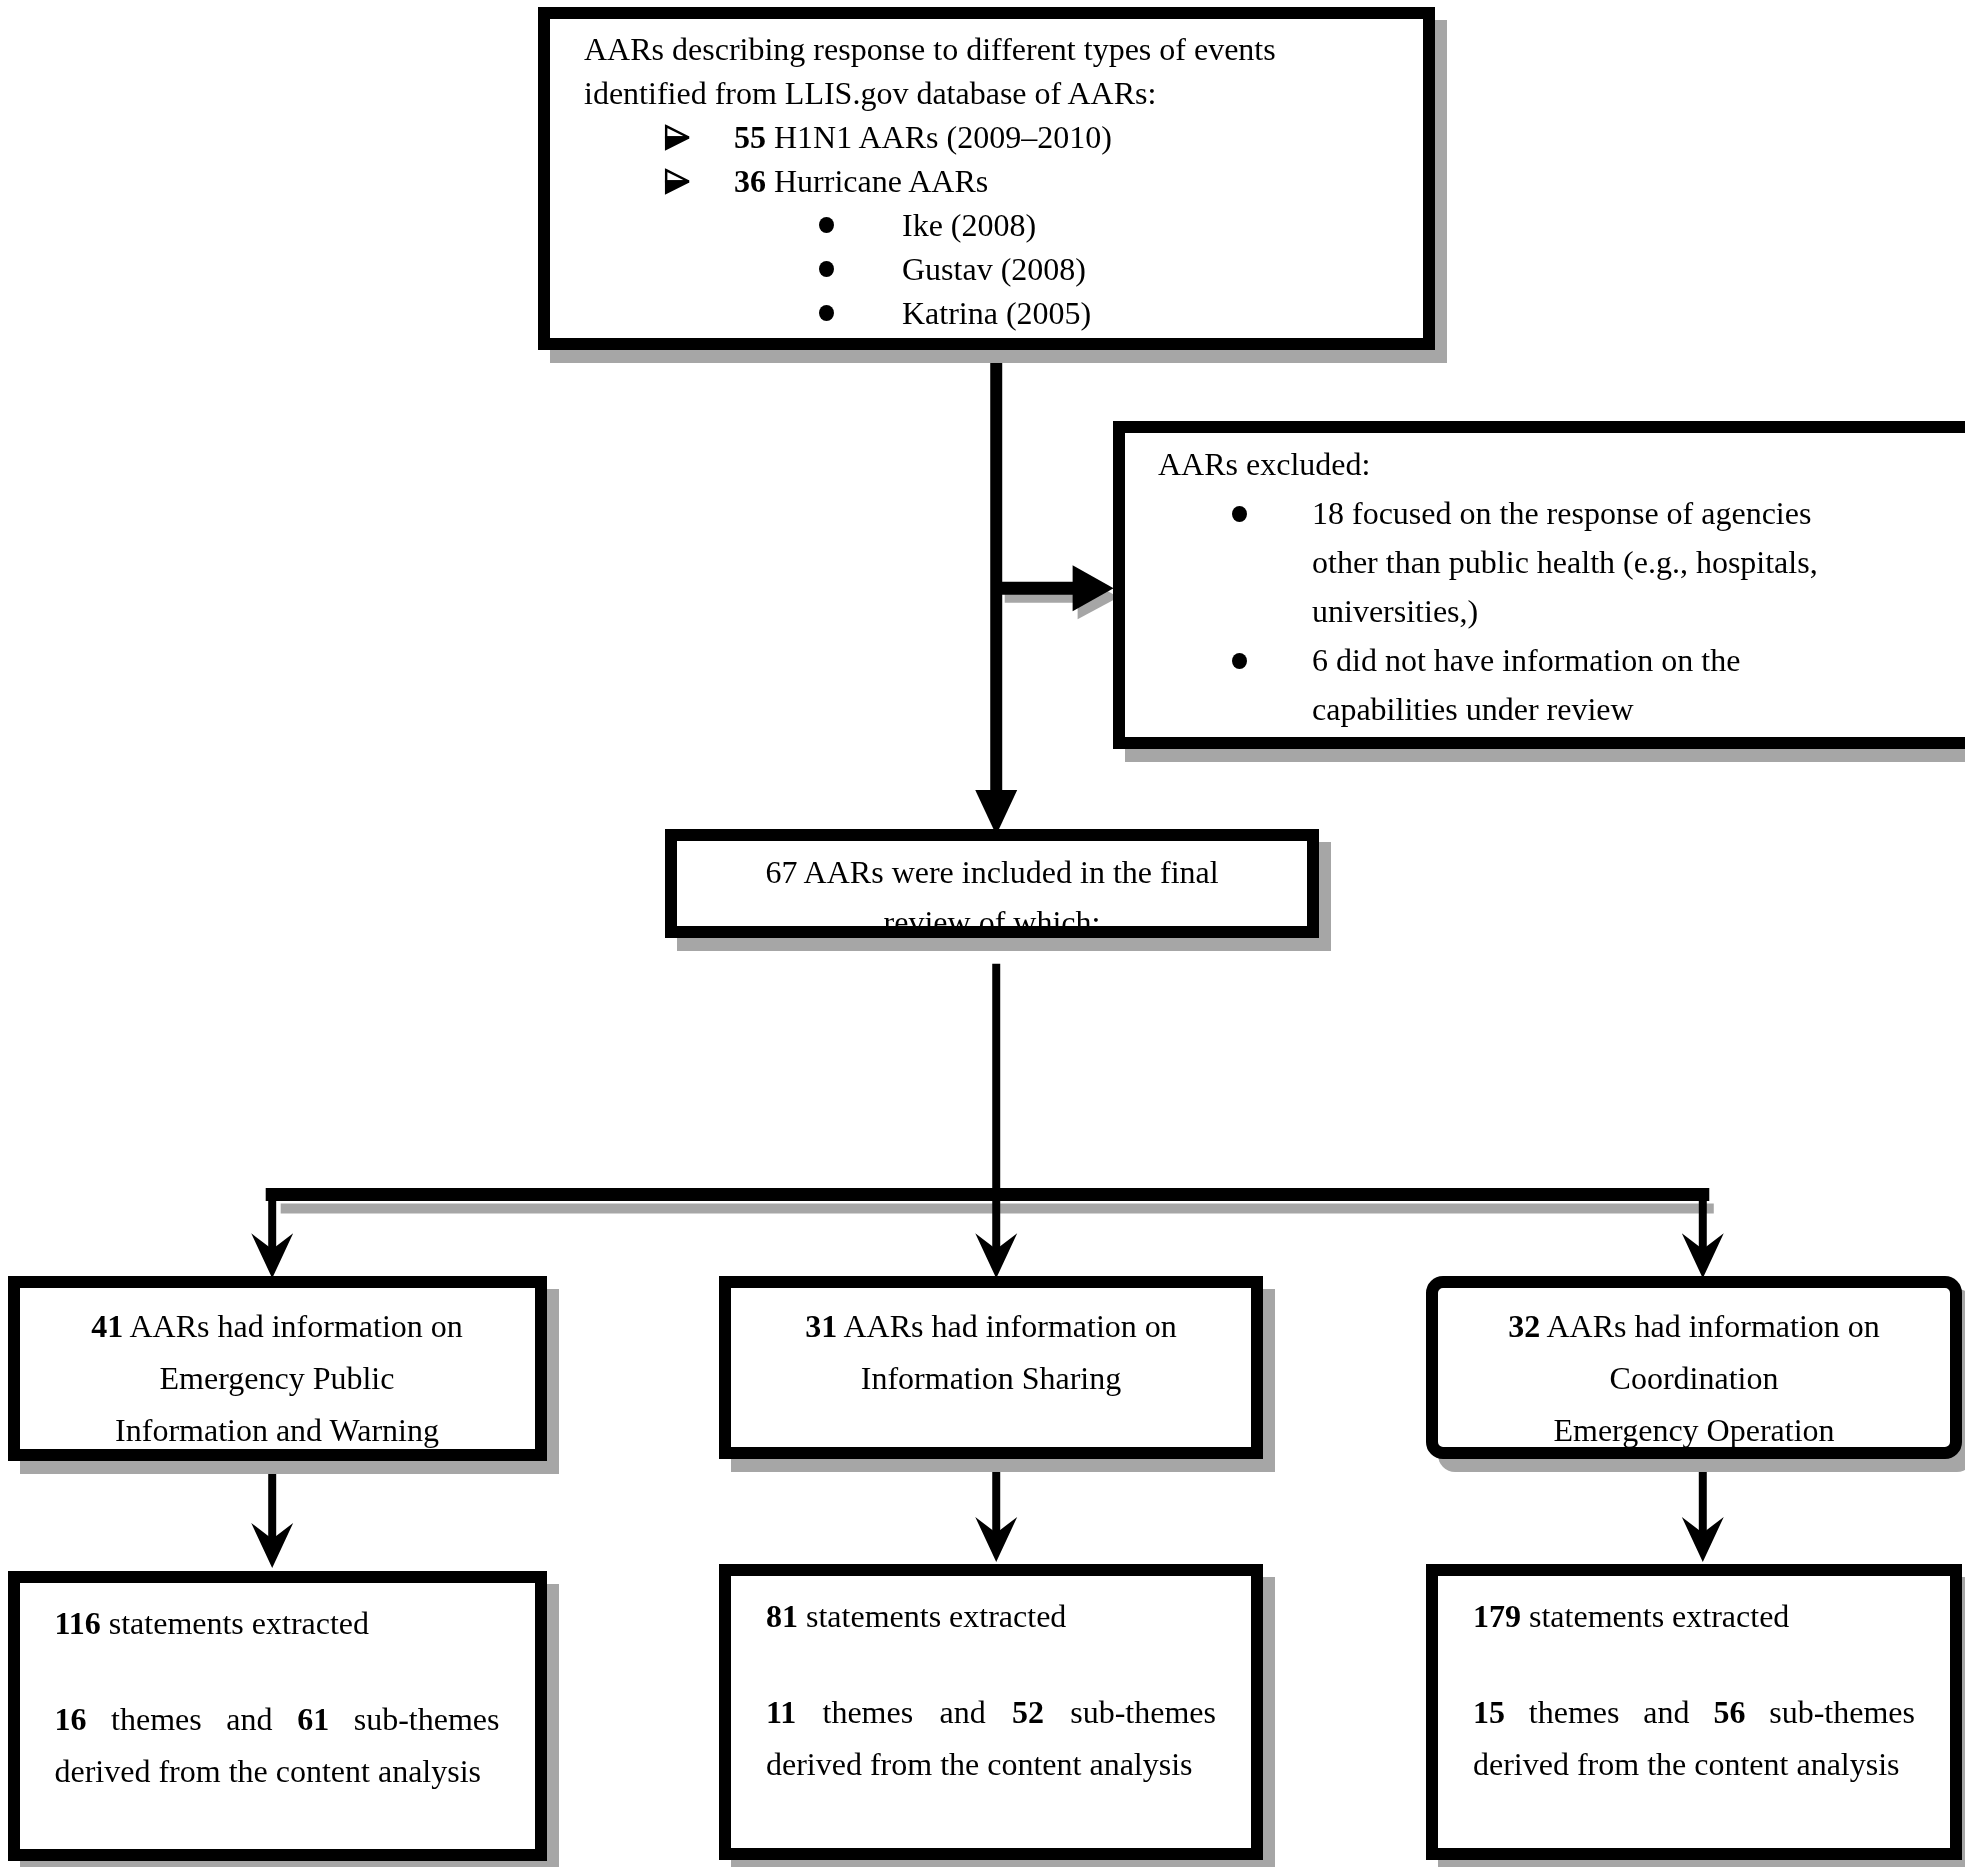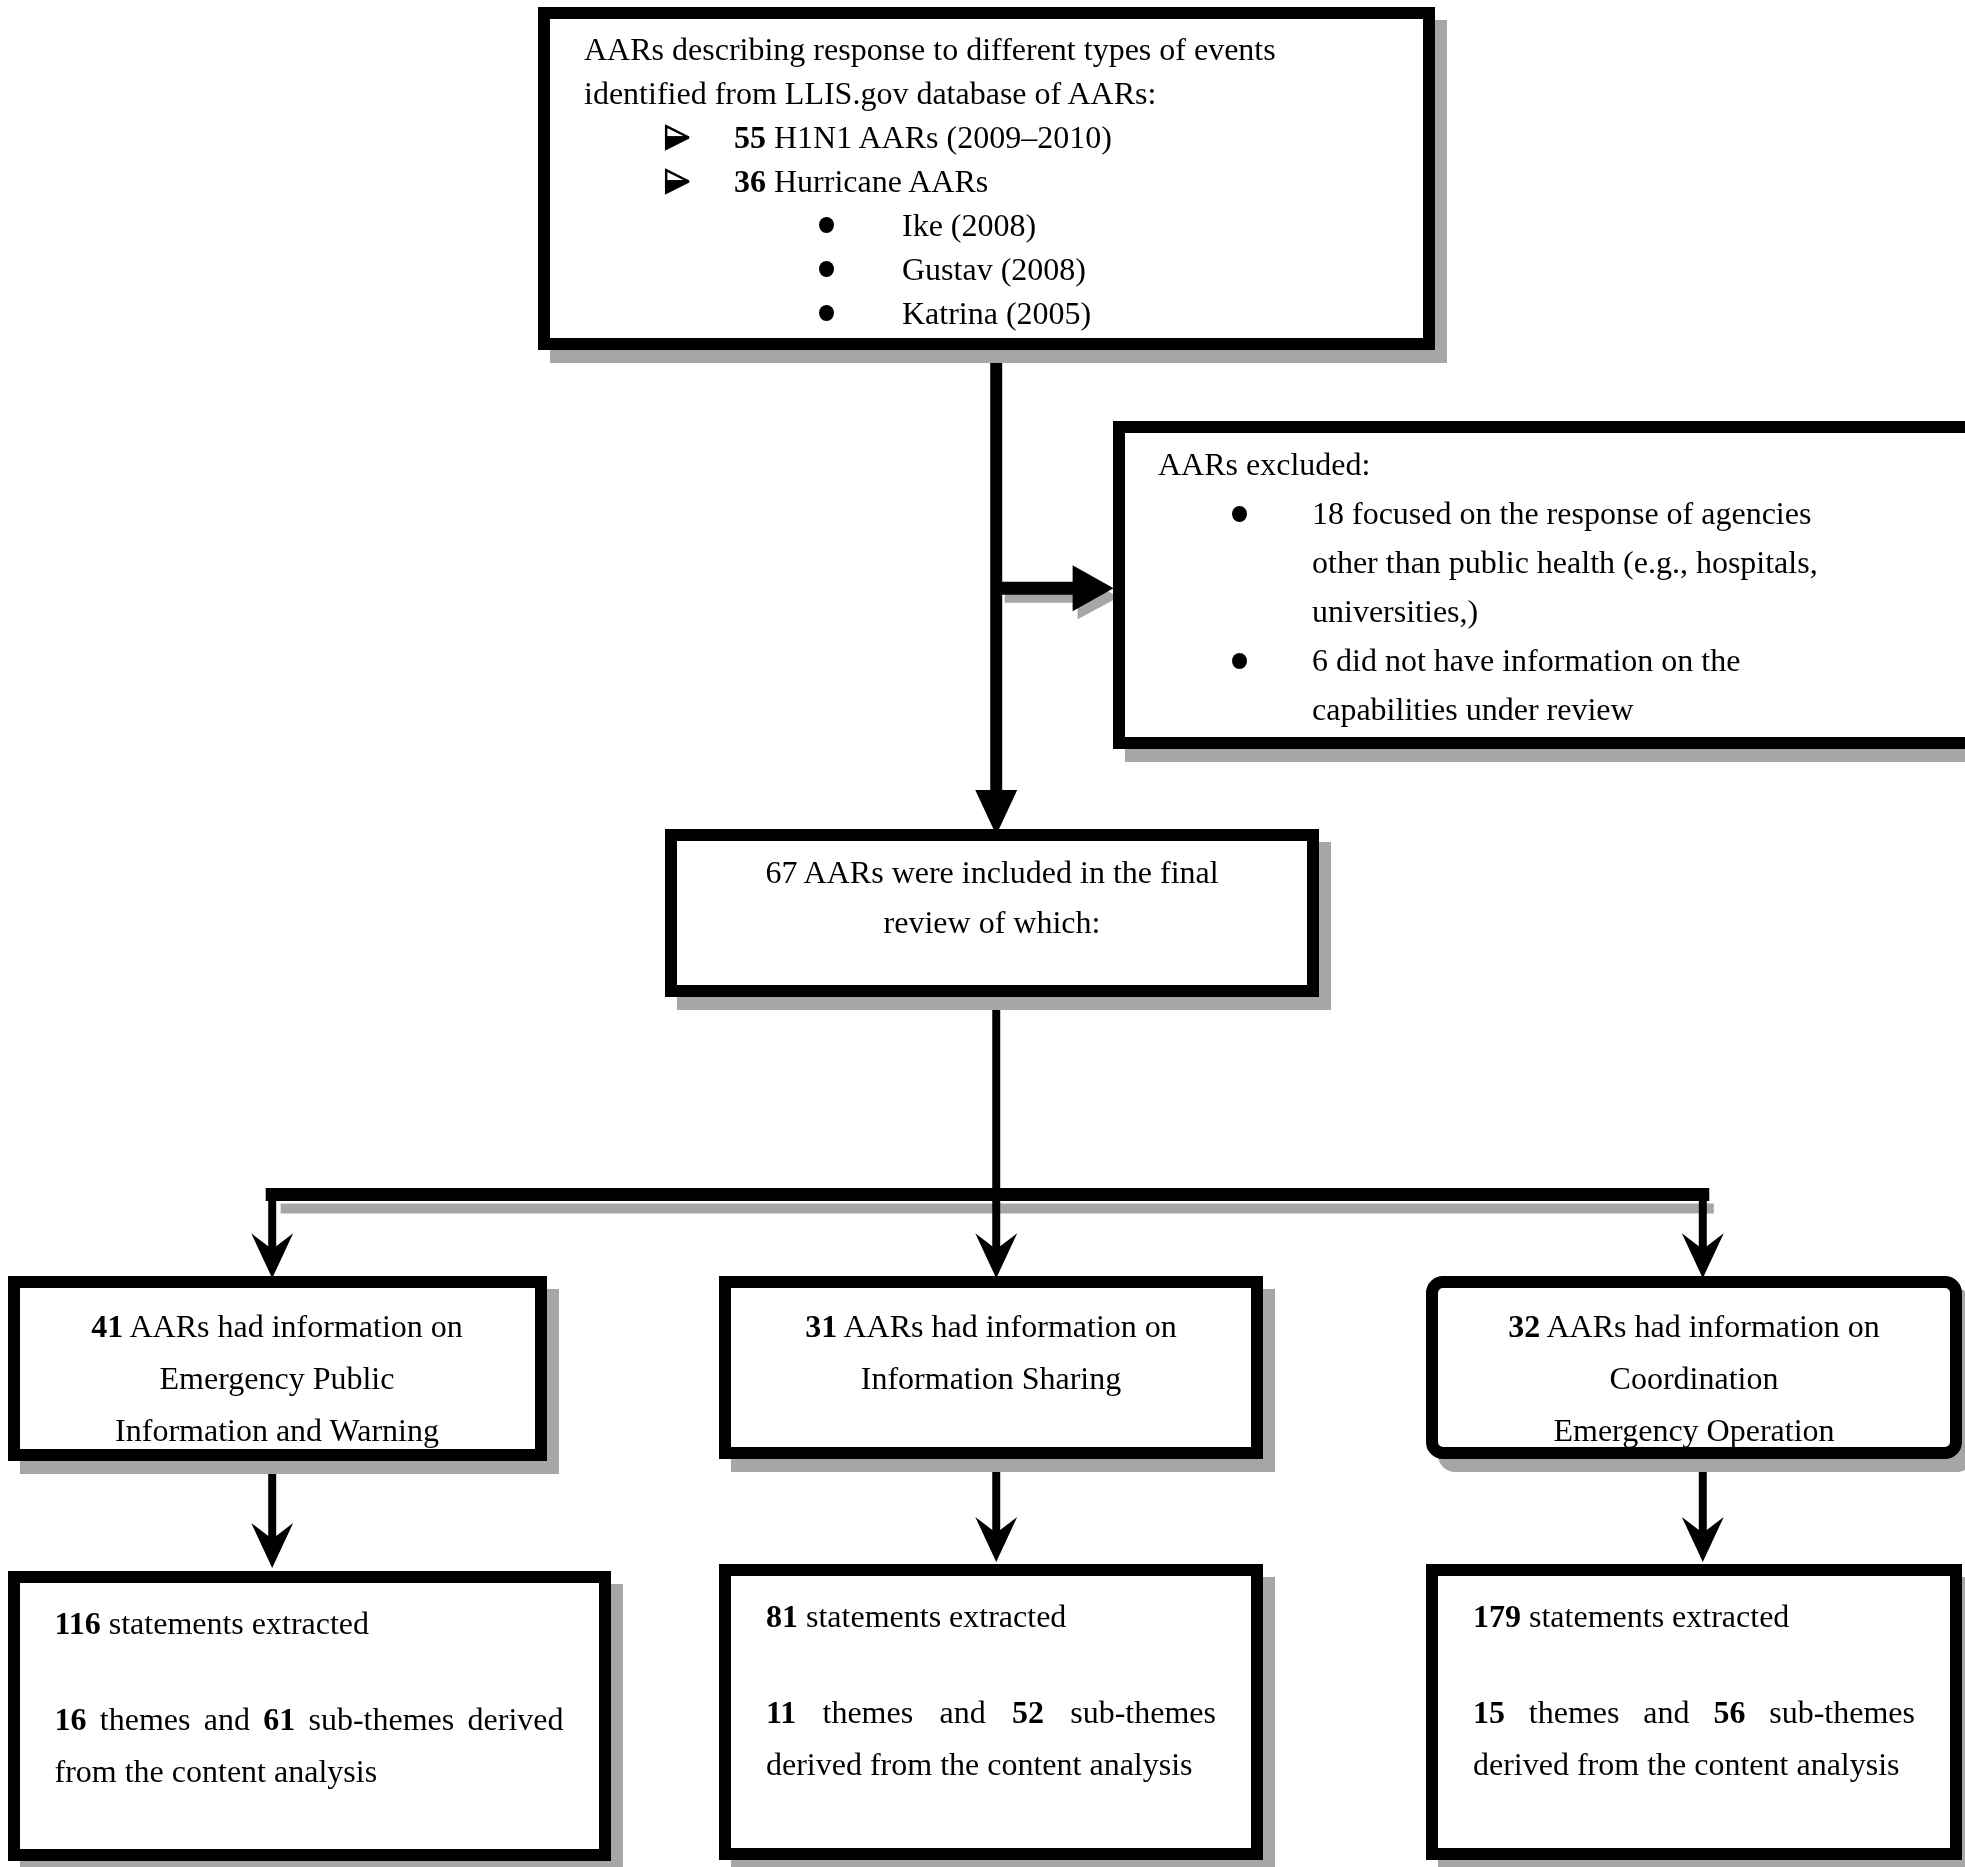--- a/index.html
+++ b/index.html
@@ -19,30 +19,30 @@
   .l2row{display:flex;padding-left:235px;}
   .l2row .dot{margin-top:14px;}
   .l2row .txt{margin-left:68px;white-space:nowrap;}
   
   #excluded-box{left:1113px;top:421px;width:966px;height:328px;
                 padding:7px 15px 0 33px;font-size:32px;line-height:49px;}
   .exrow{display:flex;padding-left:74px;}
   .exrow .dot{margin-top:17px;}
   .exrow .txt{margin-left:65px;}
   
-  #included-box{left:665px;top:829px;width:654px;height:168px;
+  #included-box{left:665px;top:829px;width:654px;height:109px;
                 font-size:32px;line-height:50px;text-align:center;padding-top:6px;}
   
   .cat{font-size:32px;line-height:52px;text-align:center;padding-top:12px;overflow:hidden;}
   #cat-left{left:7.5px;top:1276px;width:539px;height:185px;}
   #cat-mid{left:719px;top:1276px;width:544px;height:183px;}
   #cat-right{left:1426px;top:1276px;width:536px;height:183px;border-radius:17px;}
   
   .stat{font-size:32px;line-height:52px;padding:14px 35px 0 35px;overflow:hidden;}
-  #stat-left{left:7.5px;top:1571px;width:603px;height:290px;}
+  #stat-left{left:7.5px;top:1571px;width:539px;height:290px;}
   #stat-mid{left:719px;top:1564px;width:544px;height:296px;}
   #stat-right{left:1426px;top:1564px;width:536px;height:296px;}
   .stat p{margin:0;}
   .stat .para2{margin-top:44px;text-align:justify;}
   b{font-weight:bold;}
 </style>
 </head>
 <body>
 
 <div id="canvas">

